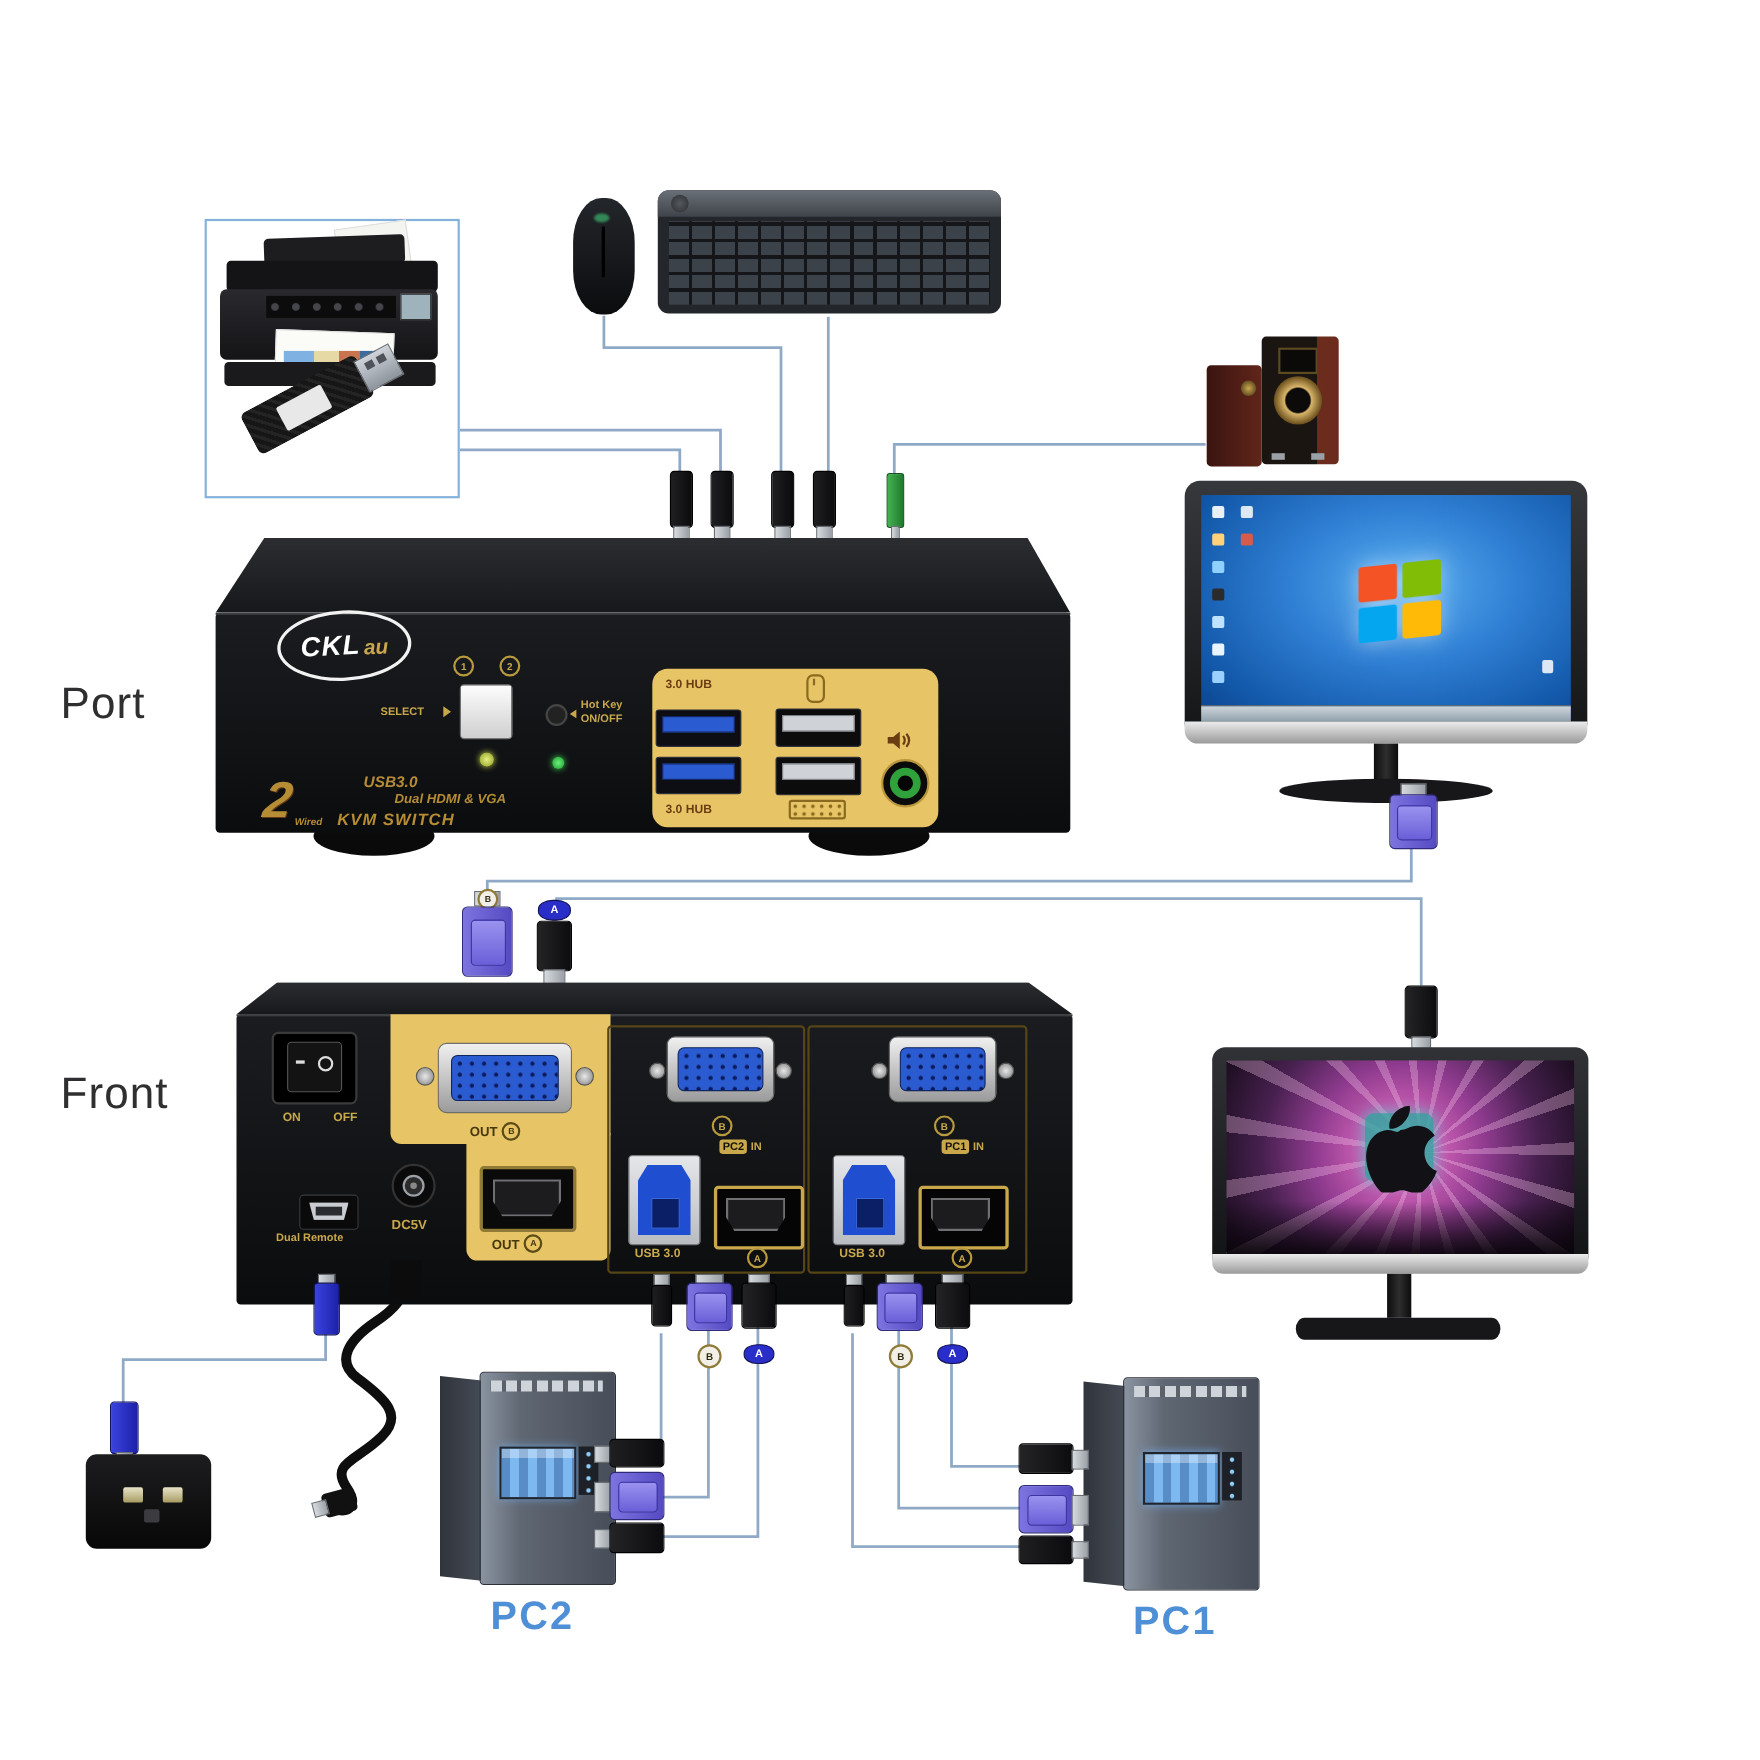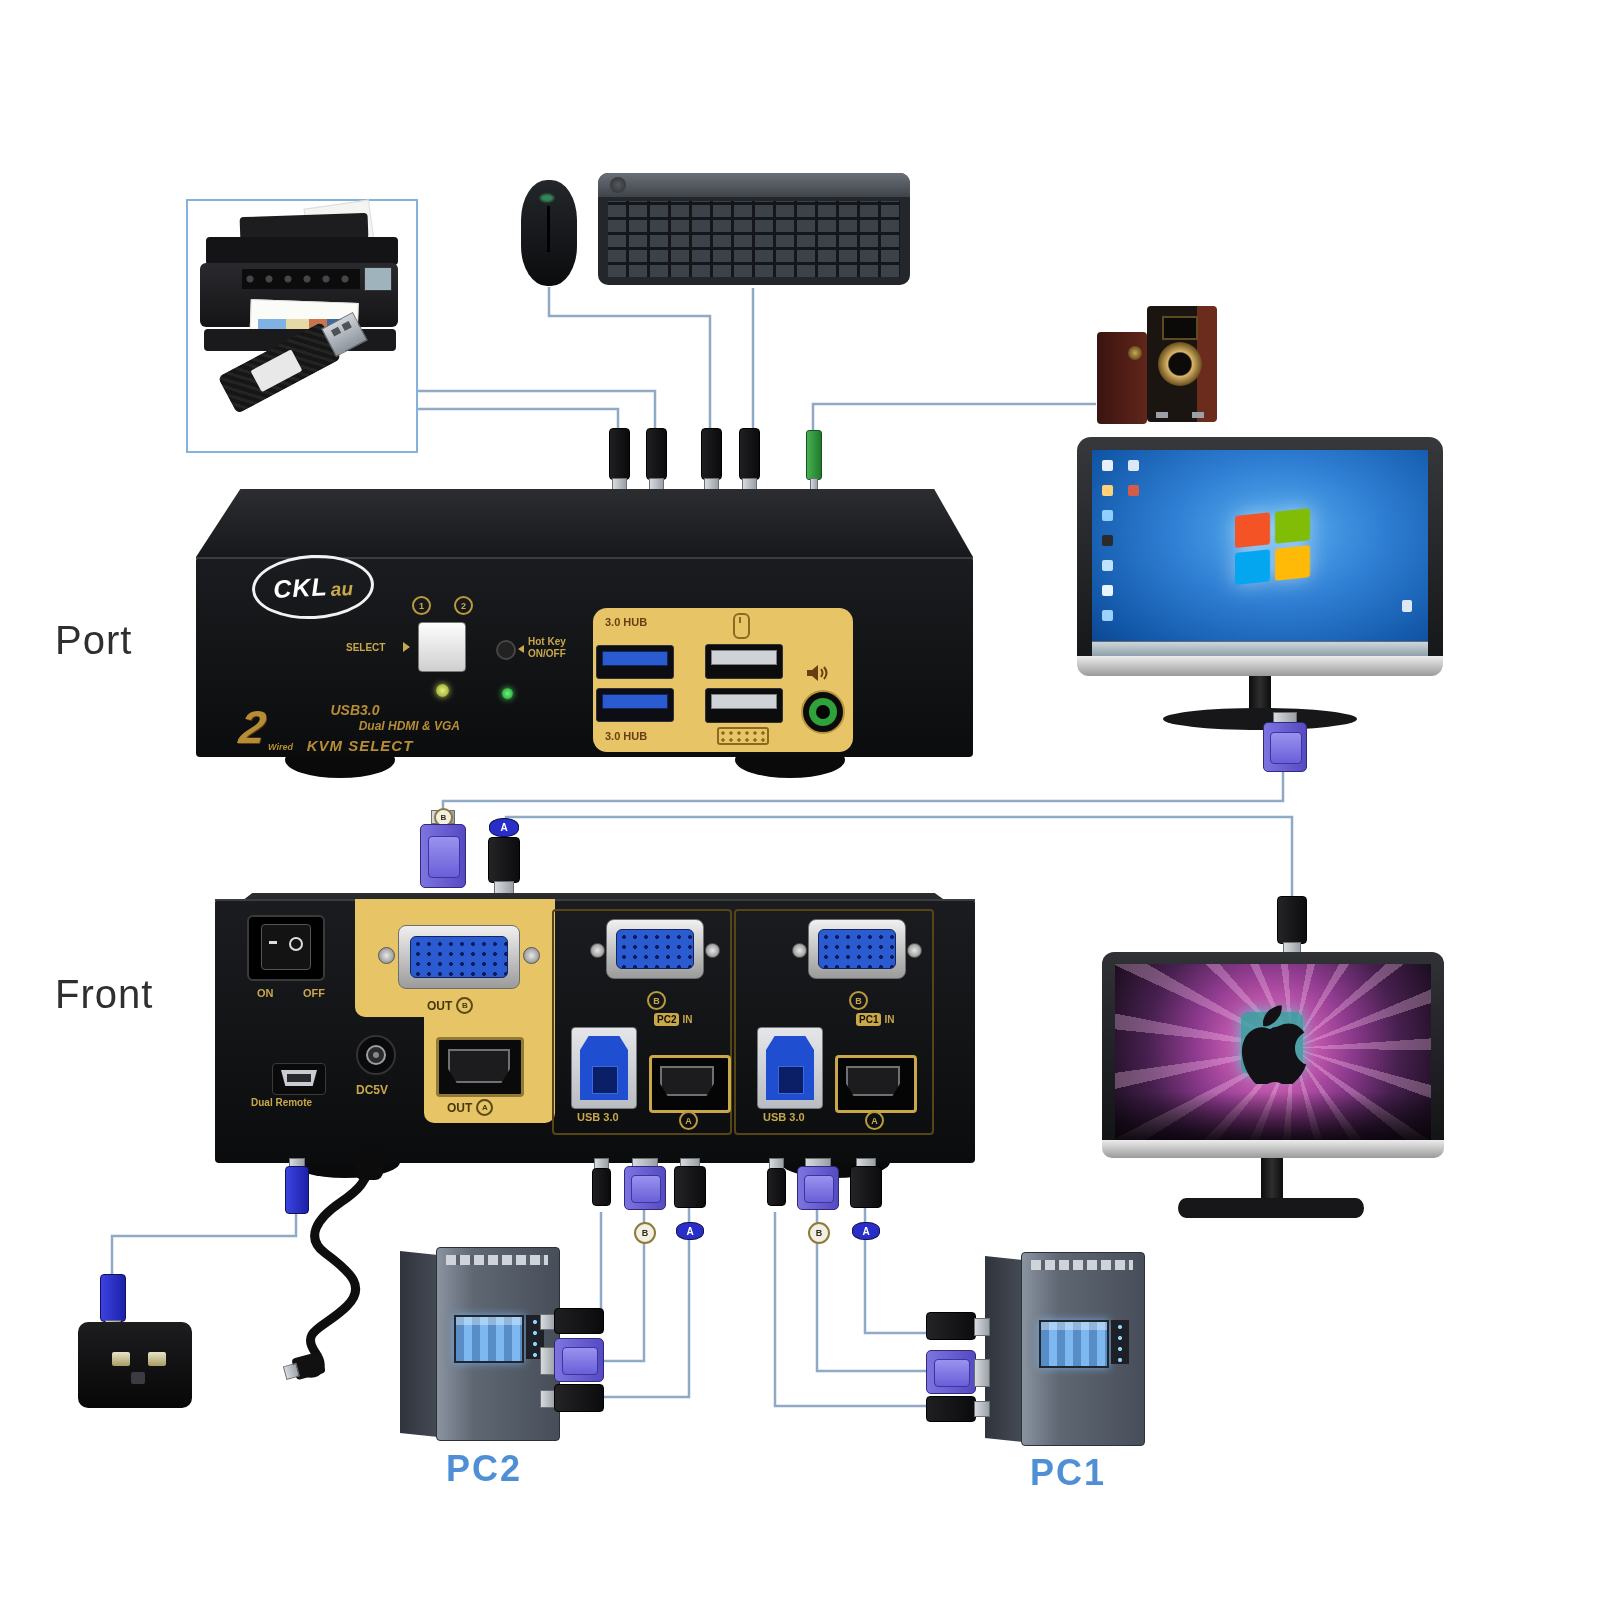--- a/index.html
+++ b/index.html
@@ -195,21 +195,21 @@
     </div>
 
     <div class="abs" style="left:240px;top:127px;width:13px;height:13px;border-radius:50%;background:radial-gradient(#e6f080,#8a9a20);box-shadow:0 0 6px #c8d650;"></div>
     <div class="abs" style="left:306px;top:131px;width:11px;height:11px;border-radius:50%;background:radial-gradient(#6ef07c,#18992c);box-shadow:0 0 6px #3fd455;"></div>
 
     <div class="abs" style="left:44px;top:143px;width:220px;height:56px;color:#b68d35;font-style:italic;font-weight:bold;">
       <div class="abs" style="left:0;top:0;font-size:46px;transform:skewX(-8deg);text-shadow:1px 1px 0 #5e3a18;">2</div>
       <div class="abs" style="left:28px;top:42px;font-size:9px;">Wired</div>
       <div class="abs" style="left:40px;top:2px;width:150px;text-align:center;font-size:14px;">USB3.0</div>
       <div class="abs" style="left:20px;top:19px;width:200px;text-align:right;font-size:12px;">Dual HDMI &amp; VGA</div>
-      <div class="abs" style="left:30px;top:37px;width:180px;text-align:center;font-size:15px;letter-spacing:1px;">KVM SELECT</div>
+      <div class="abs" style="left:30px;top:37px;width:180px;text-align:center;font-size:15px;letter-spacing:1px;">KVM SWITCH</div>
     </div>
 
     <div class="abs" style="left:397px;top:51px;width:260px;height:144px;background:#e7c566;border-radius:14px;">
       <div class="abs darkgold" style="left:12px;top:8px;font-size:11px;color:#6b3d12;">3.0 HUB</div>
       <div class="abs darkgold" style="left:12px;top:122px;font-size:11px;color:#6b3d12;">3.0 HUB</div>
 
       <div class="abs usba-dark" style="left:3px;top:37px;width:76px;height:32px;">
         <div class="abs" style="left:5px;top:5px;width:64px;height:13px;background:#2b5bd0;border:1px solid #12255e;"></div>
         </div>
       <div class="abs usba-dark" style="left:3px;top:80px;width:76px;height:32px;">
@@ -250,21 +250,21 @@
   </div>
   <div class="abs" style="left:486px;top:818px;width:34px;height:72px;">
     <div class="abs atag" style="left:3px;top:0;width:28px;height:17px;">A</div>
     <div class="abs plug-hdmi" style="left:2px;top:19px;width:30px;height:44px;"></div>
     <div class="abs plug-tip" style="left:8px;top:63px;width:18px;height:12px;"></div>
   </div>
 
   <div class="abs foot" style="left:290px;top:1146px;width:110px;height:32px;"></div>
   <div class="abs foot" style="left:780px;top:1146px;width:110px;height:32px;"></div>
   <div class="abs kvm-top" style="left:215px;top:893px;width:760px;height:29px;clip-path:polygon(4.9% 0,94.7% 0,100% 100%,0 100%);"></div>
-  <div class="abs kvm-body" style="left:215px;top:899px;width:760px;height:264px;text-decoration:underline;">
+  <div class="abs kvm-body" style="left:215px;top:922px;width:760px;height:264px;text-decoration:underline;">
     <div class="abs" style="left:0;top:0;width:760px;height:2px;background:#3c3d41;"></div>
 
     <div class="abs" style="left:32px;top:16px;width:74px;height:62px;background:#000;border:2px solid #3a3a3a;border-radius:6px;">
       <div class="abs" style="left:12px;top:7px;width:48px;height:44px;background:#131313;border:1px solid #555;border-radius:4px;"></div>
       <div class="abs" style="left:20px;top:24px;width:8px;height:3px;background:#ddd;"></div>
       <div class="abs" style="left:40px;top:20px;width:10px;height:10px;border:2px solid #ddd;border-radius:50%;"></div>
     </div>
     <div class="abs goldtxt" style="left:42px;top:88px;font-size:11px;">ON</div>
     <div class="abs goldtxt" style="left:88px;top:88px;font-size:11px;">OFF</div>
 

